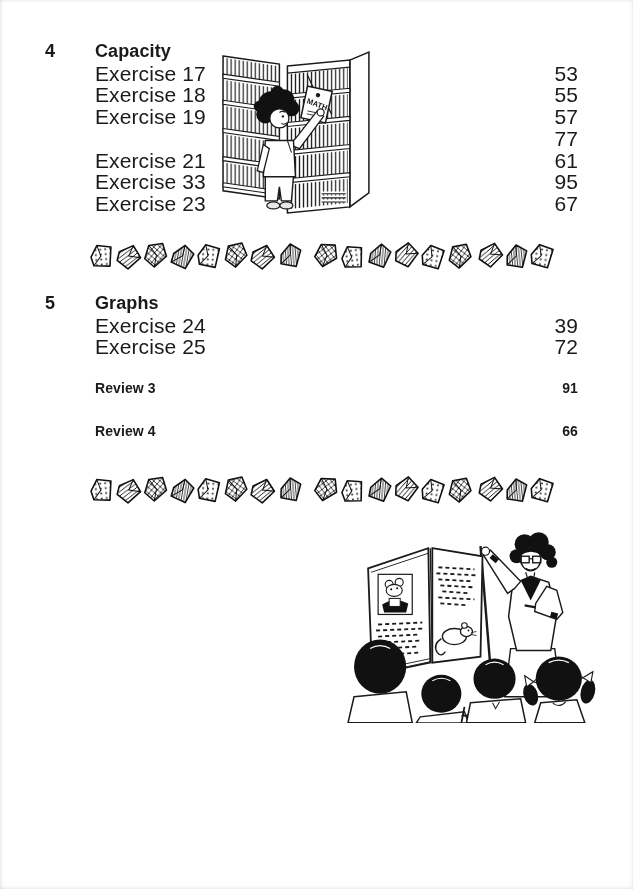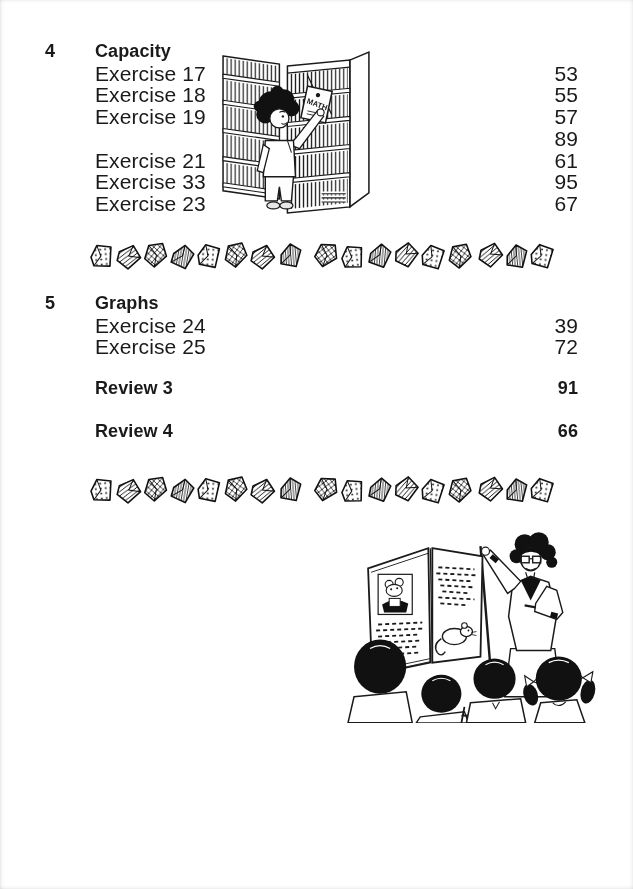--- a/index.html
+++ b/index.html
@@ -19,21 +19,21 @@
       inset 0 3px 5px -3px rgba(0,0,0,.08),
       inset 0 -3px 5px -3px rgba(0,0,0,.10);
   }
   .toc-block{position:absolute;left:45px;width:533px;}
   .toc-row{
     display:grid;grid-template-columns:50px 1fr auto;
     font-size:21px;line-height:21.7px;letter-spacing:.1px;
   }
   .toc-row .col-page{text-align:right;}
   .toc-row.head{font-weight:700;font-size:18px;}
-  .toc-row.bold{font-weight:700;font-size:18px;}
+  .toc-row.bold{font-weight:700;font-size:14px;}
   .divider{position:absolute;left:89px;width:466px;height:34px;}
   .illus{position:absolute;}
   #illus-library{left:221px;top:48px;width:157px;height:171px;}
   #illus-storytime{left:344px;top:526px;width:277px;height:197px;}
   svg text{font-family:"Liberation Sans", sans-serif;}
 </style>
 </head>
 <body>
 
 <div class="page">
@@ -54,21 +54,21 @@
       <span class="col-label">Exercise 18</span>
       <span class="col-page">55</span>
     </div>
     <div class="toc-row">
       <span class="col-num"></span>
       <span class="col-label">Exercise 19</span>
       <span class="col-page">57</span>
     </div>
     <div class="toc-row">
       <span class="col-num"></span>
-      <span class="col-page">89</span>
+      <span class="col-page">77</span>
     </div>
     <div class="toc-row">
       <span class="col-num"></span>
       <span class="col-label">Exercise 21</span>
       <span class="col-page">61</span>
     </div>
     <div class="toc-row">
       <span class="col-num"></span>
       <span class="col-label">Exercise 33</span>
       <span class="col-page">95</span>

